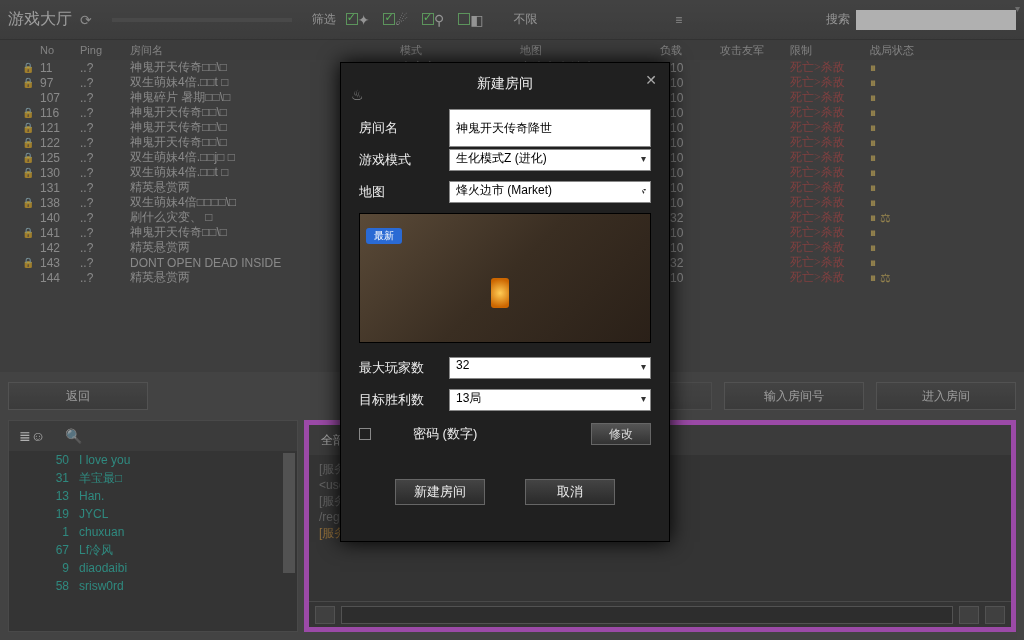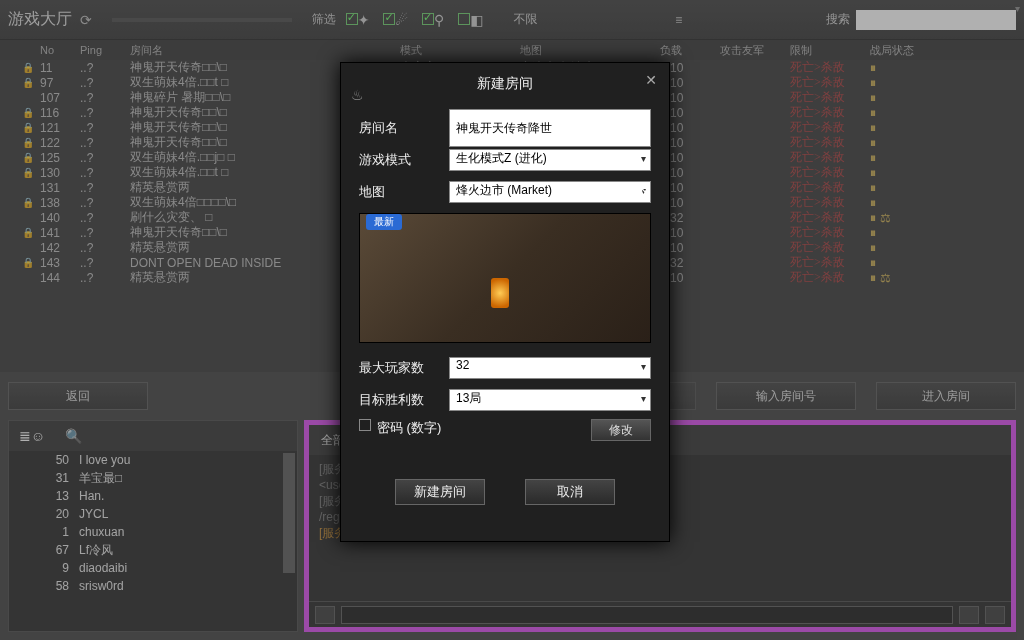--- a/index.html
+++ b/index.html
@@ -25,33 +25,33 @@
   .room-header { display:flex; height:20px; background:#2d2d2d; color:#aaa; font-size:11px; align-items:center; padding-left:40px;}
   .col-no{width:40px;} .col-ping{width:50px;} .col-name{width:270px;} .col-mode{width:120px;} .col-map{width:140px;} .col-load{width:60px;} .col-atk{width:70px;} .col-limit{width:80px;} .col-state{width:60px;}
   .rooms { flex:1; overflow:hidden; background:rgba(0,0,0,0.15); }
   .room-row { display:flex; height:15px; align-items:center; padding-left:40px; color:#b8b8b8; font-family:"Courier New",monospace; font-size:12px; position:relative;}
   .lock-icon { position:absolute; left:22px; color:#d6b24a; font-size:10px;}
   .room-row .col-name{ font-family:"Microsoft YaHei","SimSun",sans-serif; white-space:nowrap; overflow:hidden;}
   .kill-label { color:#a33; font-family:"Microsoft YaHei"; }
   .pause-icon { color:#c9a94a; font-weight:bold;}
   .scale-icon { color:#c9a94a; margin-left:4px;}
   
-  .bottom-buttons { display:flex; gap:20px; padding:10px 8px; align-items:center;}
+  .bottom-buttons { display:flex; gap:12px; padding:10px 8px; align-items:center;}
   .btn-wide { width:140px; height:28px; background:linear-gradient(#3a3a3a,#2a2a2a); border:1px solid #555; color:#ddd; text-align:center; line-height:26px; cursor:pointer;}
   .btn-wide.ghost { opacity:0.6;}
   .spacer{flex:1;}
   
   
   .lower { display:flex; height:220px; gap:6px; padding:0 8px 8px;}
   .friends { width:290px; background:#1e1e1e; border:1px solid #444; display:flex; flex-direction:column;}
   .friends-tabs{height:30px; display:flex; align-items:center; gap:20px; padding:0 10px; background:#2a2a2a;}
   .friends-tab{color:#999; font-size:14px;}
   .friends-tab.active{color:#fff;}
   .friends-list{flex:1; overflow:hidden; position:relative;}
-  .friend-row{display:flex; height:18px; align-items:center; font-family:"Courier New",monospace; color:#e5e5e5; padding-left:10px;}
+  .friend-row{display:flex; height:18px; align-items:center; font-family:"Courier New",monospace; color:#14b8a6; padding-left:10px;}
   .friend-row .num{width:50px; text-align:right; margin-right:10px;}
   .friends-scroll{position:absolute; right:2px; top:2px; width:12px; height:120px; background:#555;}
   
   .chat { flex:1; background:#1e1e1e; border:5px solid #d946ef; display:flex; flex-direction:column;}
   .chat-tabs{height:30px; display:flex; gap:30px; padding:0 12px; align-items:center; background:#2a2a2a; color:#888;}
   .chat-tabs .active{color:#eee;}
   .chat-body{flex:1; padding:6px 10px; font-family:"Courier New",monospace; font-size:12px; line-height:16px;}
   .chat-body .sys{color:#c98a2a;}
   .chat-body .dim{color:#777;}
   .chat-input-row{height:26px; border-top:1px solid #444; display:flex; align-items:center; padding:0 6px; gap:6px;}
@@ -65,23 +65,23 @@
   .steam-icon{position:absolute; left:10px; top:12px; color:#888; font-size:14px;}
   .close-icon{position:absolute; right:10px; top:10px; width:16px;height:16px; color:#aaa; font-size:14px; cursor:pointer; text-align:center; line-height:14px;}
   .modal-body{padding:10px 18px;}
   .form-row{display:flex; align-items:center; height:30px; margin-bottom:2px;}
   .form-label{width:90px; color:#eee; font-size:13px;}
   .form-input{flex:1; height:38px; background:#fff; border:1px solid #888; color:#000; padding:0 6px; font-size:12px;}
   .form-select{flex:1; height:22px; background:#fff; border:1px solid #888; color:#000; padding:0 6px; font-size:12px; position:relative;}
   .sel-arrow{position:absolute; right:4px; top:3px; color:#333; font-size:10px;}
   .cursor{position:absolute; right:-2px; top:0px; font-size:16px; color:#fff; pointer-events:none;}
   .map-preview{margin:6px 0 10px; height:130px; background:linear-gradient(135deg,#5a4a38 0%,#3a2e22 50%,#2a2018 100%); border:1px solid #000; position:relative;}
-  .map-badge{position:absolute; left:6px; top:0; background:#2a6ad4; color:#fff; font-size:10px; padding:1px 8px; border-radius:3px;}
+  .map-badge{position:absolute; left:6px; top:14px; background:#2a6ad4; color:#fff; font-size:10px; padding:1px 8px; border-radius:3px;}
   .map-preview::after{content:""; position:absolute; left:45%; top:50%; width:18px;height:30px; background:radial-gradient(circle,#ffcc55 0%,#cc6600 80%); border-radius:3px;}
-  .pw-row{display:flex; height:30px; margin-top:4px;}
+  .pw-row{display:flex; align-items:center; height:30px; margin-top:4px;gap:36px;}
   .pw-chk{width:12px;height:12px;border:1px solid #888; margin-right:6px; display:inline-block;}
   .pw-label{color:#eee; font-size:13px; flex:1;}
   .modify-btn{width:60px;height:22px;background:linear-gradient(#555,#333);border:1px solid #666;color:#ddd;font-size:12px;}
   .modal-buttons{display:flex; justify-content:center; gap:40px; margin-top:30px;}
   .modal-btn{width:90px;height:26px;background:linear-gradient(#444,#2a2a2a);border:1px solid #666;color:#eee;font-size:13px;line-height:24px;text-align:center;cursor:pointer;}
 </style>
 </head>
 <body>
 
 <div class="topbar">
@@ -316,21 +316,21 @@
         </div>
         <div class="friend-row">
           <span class="num">31</span>
           <span>羊宝最□</span>
         </div>
         <div class="friend-row">
           <span class="num">13</span>
           <span>Han.</span>
         </div>
         <div class="friend-row">
-          <span class="num">20</span>
+          <span class="num">19</span>
           <span>JYCL</span>
         </div>
         <div class="friend-row">
           <span class="num">1</span>
           <span>chuxuan</span>
         </div>
         <div class="friend-row">
           <span class="num">67</span>
           <span>Lf冷风</span>
         </div>

